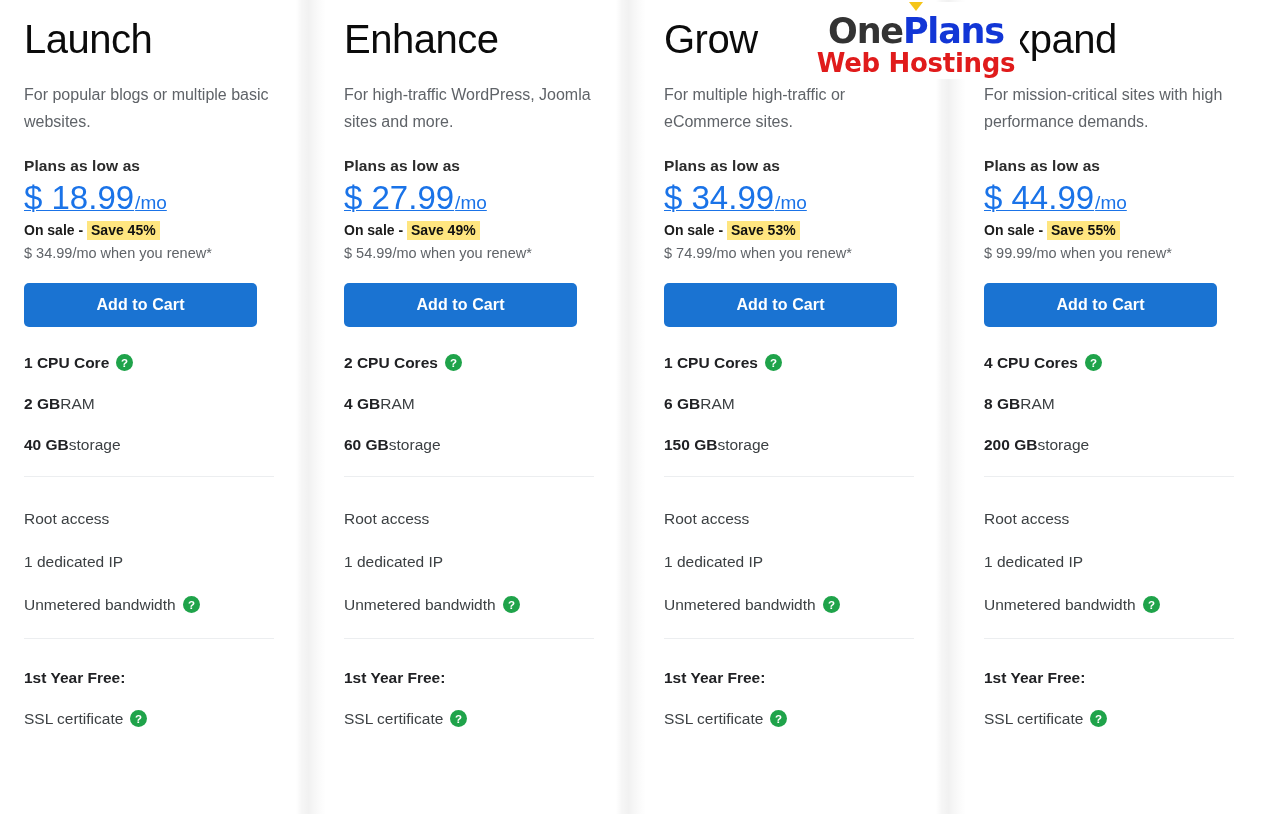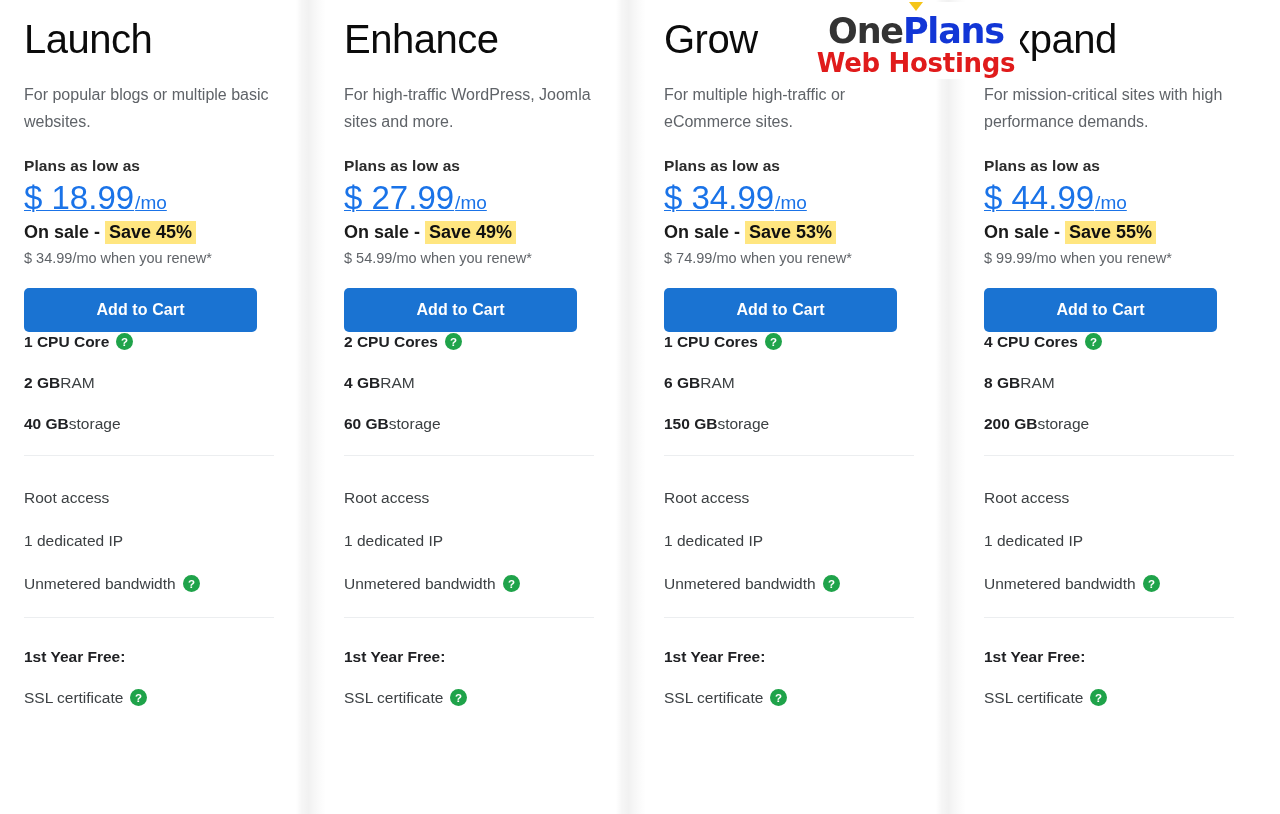--- a/index.html
+++ b/index.html
@@ -96,21 +96,21 @@
   }
   .price-per {
     font-size: 19px;
     font-weight: 400;
     color: #1a73e8;
     margin-left: 1px;
   }
 
   .onsale {
     margin-top: 5px;
-    font-size: 18px;
+    font-size: 14px;
     font-weight: bold;
     color: #1b1b1b;
     white-space: nowrap;
   }
   .onsale .save {
     background: #ffe680;
     padding: 1px 4px 2px 4px;
     color: #101010;
   }
 
@@ -132,21 +132,21 @@
     background: #1a73d2;
     color: #ffffff;
     font-family: "Liberation Sans", sans-serif;
     font-size: 16px;
     font-weight: bold;
     text-align: center;
     cursor: pointer;
     letter-spacing: 0.1px;
   }
 
-  .spec-list { }
+  .spec-list { margin-top: 26px; }
   .spec-item {
     font-size: 15.5px;
     line-height: 19px;
     color: #3c4043;
     margin-bottom: 22px;
     white-space: nowrap;
     display: flex;
     align-items: center;
   }
   .spec-item b { font-weight: bold; color: #202124; }

